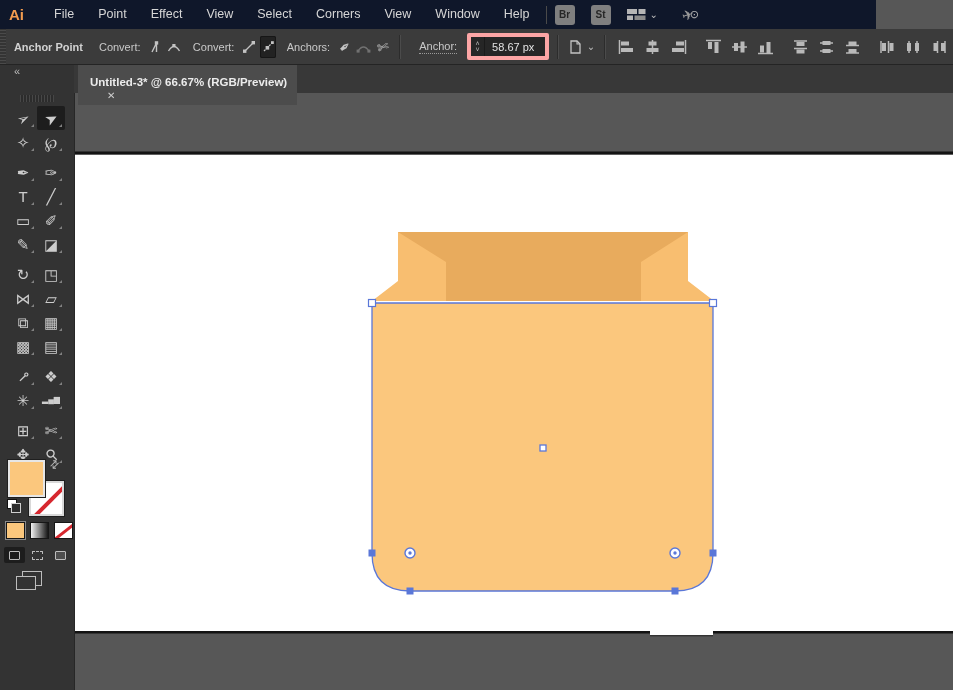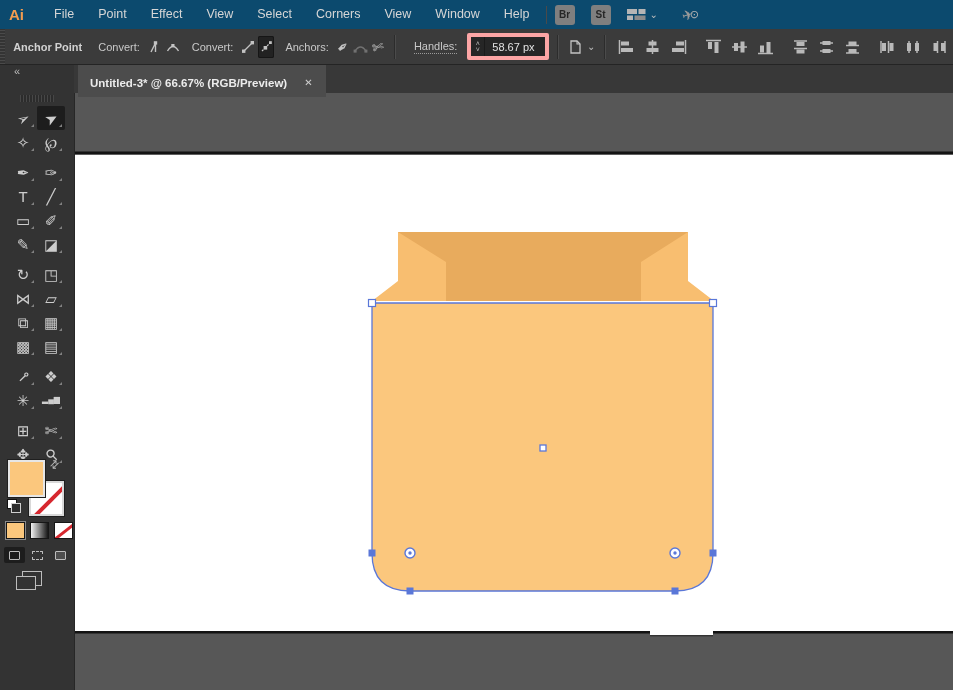--- a/index.html
+++ b/index.html
@@ -2,21 +2,21 @@
 <html><head>
 <meta charset="utf-8">
 <style>
   html,body{margin:0;padding:0;}
   body{
     width:953px;height:690px;position:relative;overflow:hidden;
     font-family:"Liberation Sans",sans-serif;background:#575757;
     -webkit-font-smoothing:antialiased;
   }
   
-  #menubar{position:absolute;left:0;top:0;width:953px;height:29px;background:#0c4a6e;
+  #menubar{position:absolute;left:0;top:0;width:876px;height:29px;background:#0f172a;
     display:flex;align-items:center;z-index:30;}
   #ai-logo{margin-left:9px;font-weight:bold;font-size:15px;letter-spacing:0;}
   #menu-items{display:flex;align-items:center;margin-left:18px;height:29px;}
   .menu-item{padding:10px 12px;font-size:12.5px;color:#d6d6d6;line-height:29px;cursor:default;}
   .mb-sep{width:1px;height:18px;background:#4a4a4a;margin:0 8px 0 4px;}
   .sq-btn{width:20px;height:20px;border-radius:3px;background:#7f7f7f;color:#262626;
     font-size:10px;font-weight:bold;display:flex;align-items:center;justify-content:center;
     margin-right:16px;}
   #workspace-group{display:flex;align-items:center;margin-right:16px;}
   .chev{color:#bdbdbd;font-size:10px;margin-left:4px;}
@@ -44,21 +44,21 @@
   #corners-value{padding:0 7px;display:flex;align-items:center;color:#e2e2e2;font-size:11px;min-width:46px;}
   #align-icons{display:flex;align-items:center;}
   .align-btn{width:26px;height:24px;display:flex;align-items:center;justify-content:center;border-radius:2px;}
   .align-gap{width:9px;}
 
   
   #tabbar{position:absolute;left:0;top:64px;width:953px;height:29px;background:#383838;z-index:28;}
   #tabbar-toolcol{position:absolute;left:0;top:0;width:74px;height:29px;background:#333;}
   #collapse-btn{position:absolute;left:14px;top:1px;color:#bdbdbd;font-size:11px;}
   #doc-tab{position:absolute;left:78px;top:0;height:29px;background:#4c4c4c;display:flex;
-    align-items:center;padding:4px 10px 0 12px;}
+    padding:12px 10px 0 12px;flex-direction:column;}
   #doc-tab-title{font-size:11.5px;font-weight:bold;color:#ececec;white-space:nowrap;}
   #tab-close{margin-left:14px;color:#cfcfcf;font-size:10px;padding:2px 3px;}
 
   
   #toolbar{position:absolute;left:0;top:93px;width:74px;height:597px;background:#333;
     border-right:1px solid #272727;z-index:27;}
   #toolbar-grip{position:absolute;left:20px;top:-8px;width:34px;height:7px;
     background:repeating-linear-gradient(90deg,#474747 0 1px,#2c2c2c 1px 3px);}
   #tools-grid{display:grid;grid-template-columns:28px 28px;justify-content:center;padding-top:5px;}
   .tool{width:28px;height:24px;display:flex;align-items:center;justify-content:center;
@@ -179,21 +179,21 @@
       <rect x="1.6" y="10.6" width="3" height="3" fill="#bdbdbd"></rect>
       <rect x="12.4" y="10.6" width="3" height="3" fill="#bdbdbd"></rect>
     </svg>
   </div>
   <div class="icon-btn">
     <span class="glyph-icon" style="font-size:14px;display:inline-block;transform:rotate(-15deg);">✄</span>
   </div>
 
   <div class="cb-sep"></div>
 
-  <span id="corners-label" class="cb-label">Handles:</span>
+  <span id="corners-label" class="cb-label">Anchor:</span>
   <div id="corners-control">
     <div id="corners-stepper">
       <span>˄</span>
       <span>˅</span>
     </div>
     <div id="corners-value">58.67 px</div>
   </div>
 
   <div class="cb-sep"></div>
 

